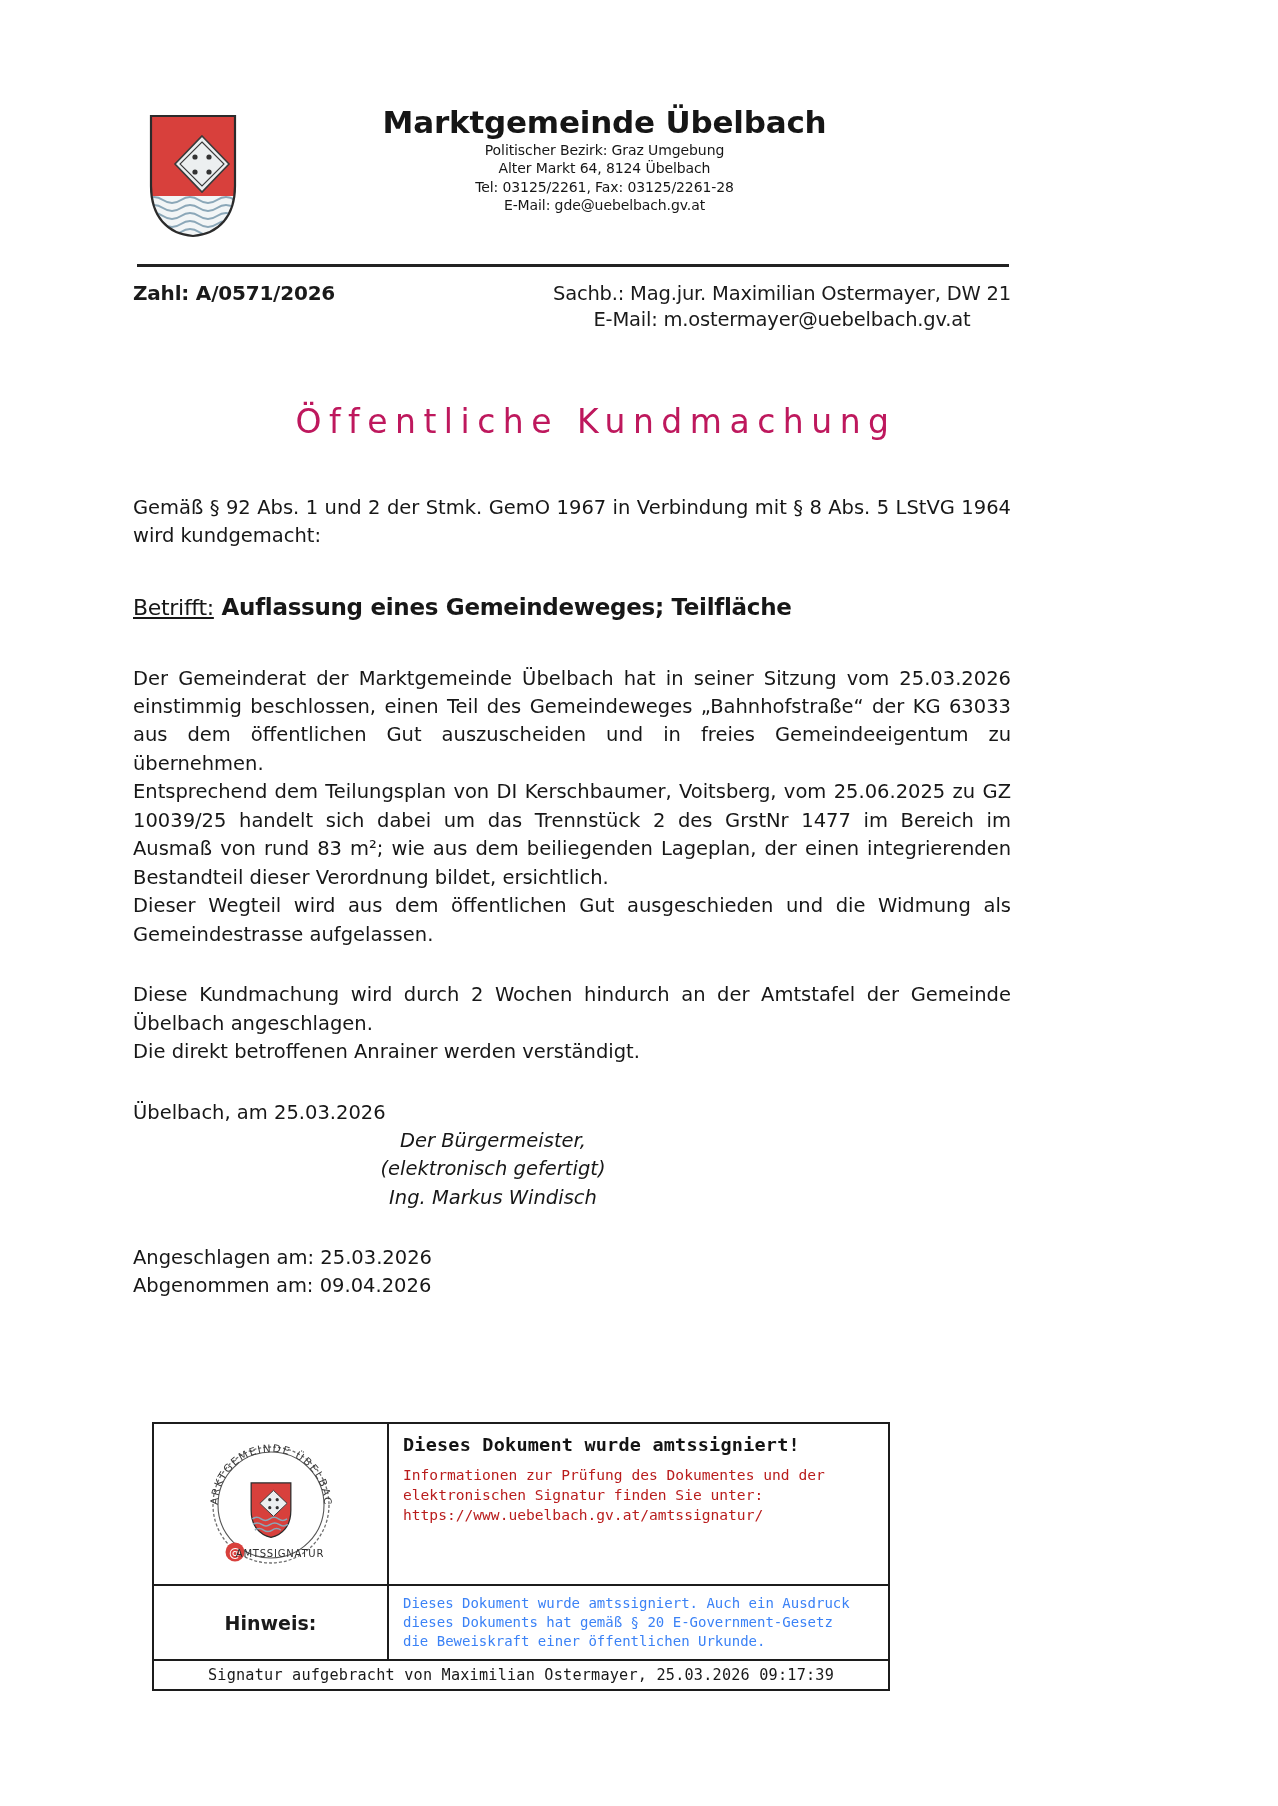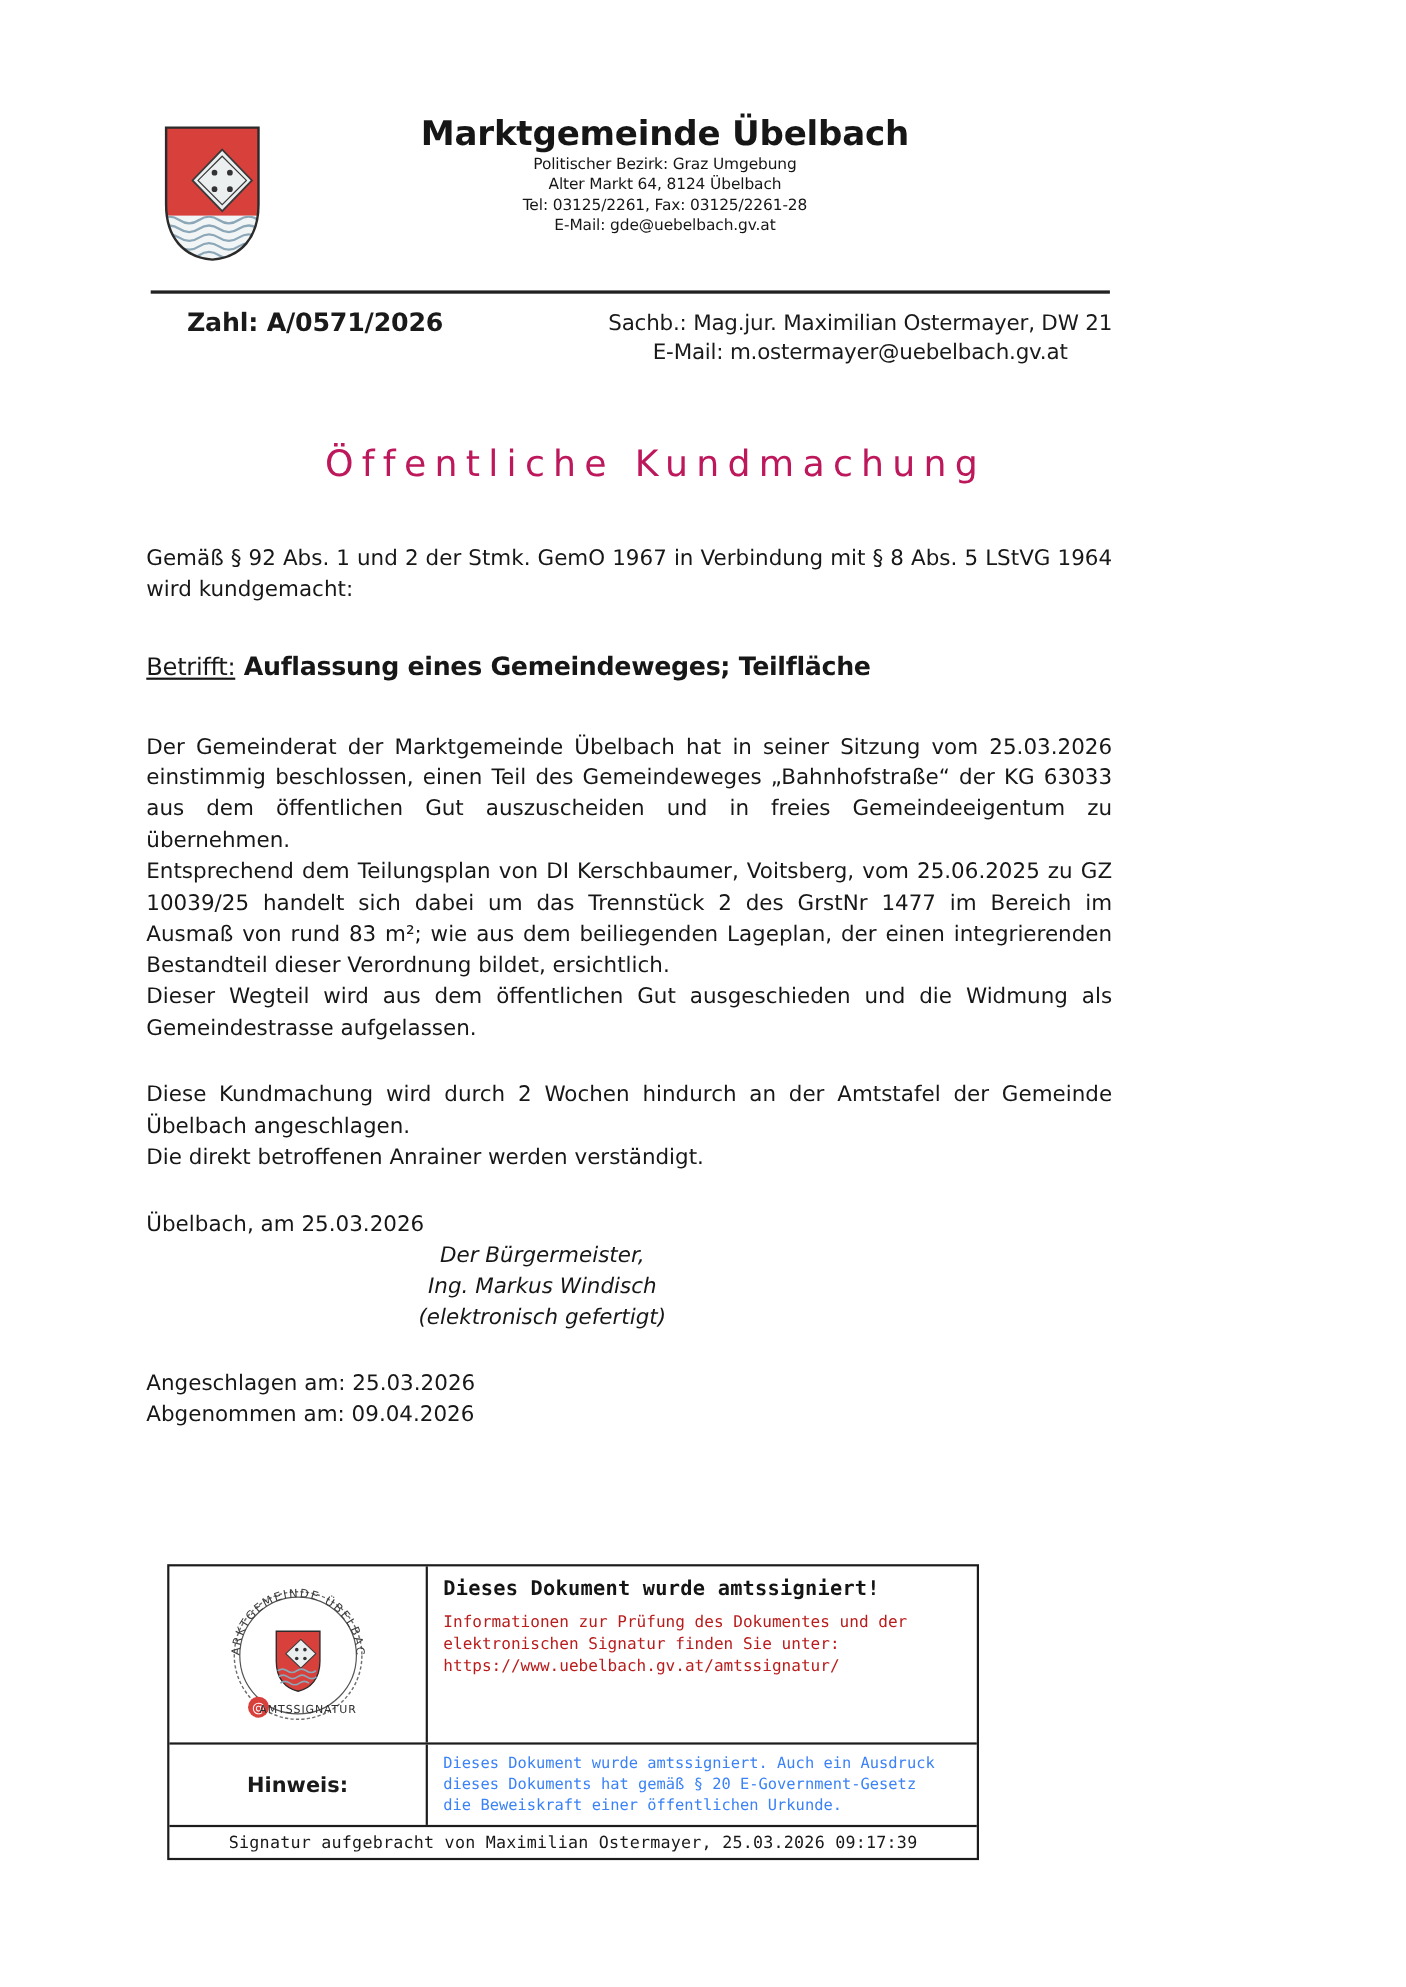--- a/index.html
+++ b/index.html
@@ -81,23 +81,22 @@
     position: absolute;
     left: 133px;
     top: 281px;
     width: 878px;
     display: flex;
     justify-content: space-between;
     align-items: flex-start;
   }
   .zahl {
     font-weight: bold;
-    font-size: 23px;
+    font-size: 20px;
     letter-spacing: -0.2px;
-    margin-left: 37px;
   }
   .sachb {
     text-align: center;
     font-size: 19.5px;
     line-height: 1.35;
     letter-spacing: -0.2px;
   }
 
   
   .doc-title {
@@ -319,22 +318,22 @@
 
     <p class="just">Diese Kundmachung wird durch 2 Wochen hindurch an der Amtstafel der Gemeinde Übelbach angeschlagen.</p>
     <p class="plain">Die direkt betroffenen Anrainer werden verständigt.</p>
 
     <div class="gap-32"></div>
 
     <p class="plain">Übelbach, am 25.03.2026</p>
 
     <div class="signblock">
       <div>Der Bürgermeister,</div>
+      <div>(elektronisch gefertigt)</div>
       <div>Ing. Markus Windisch</div>
-      <div>(elektronisch gefertigt)</div>
     </div>
 
     <div class="gap-32"></div>
 
     <p class="plain">Angeschlagen am: 25.03.2026</p>
     <p class="plain">Abgenommen am: 09.04.2026</p>
   </div>
 
   <div class="sig-box">
 

